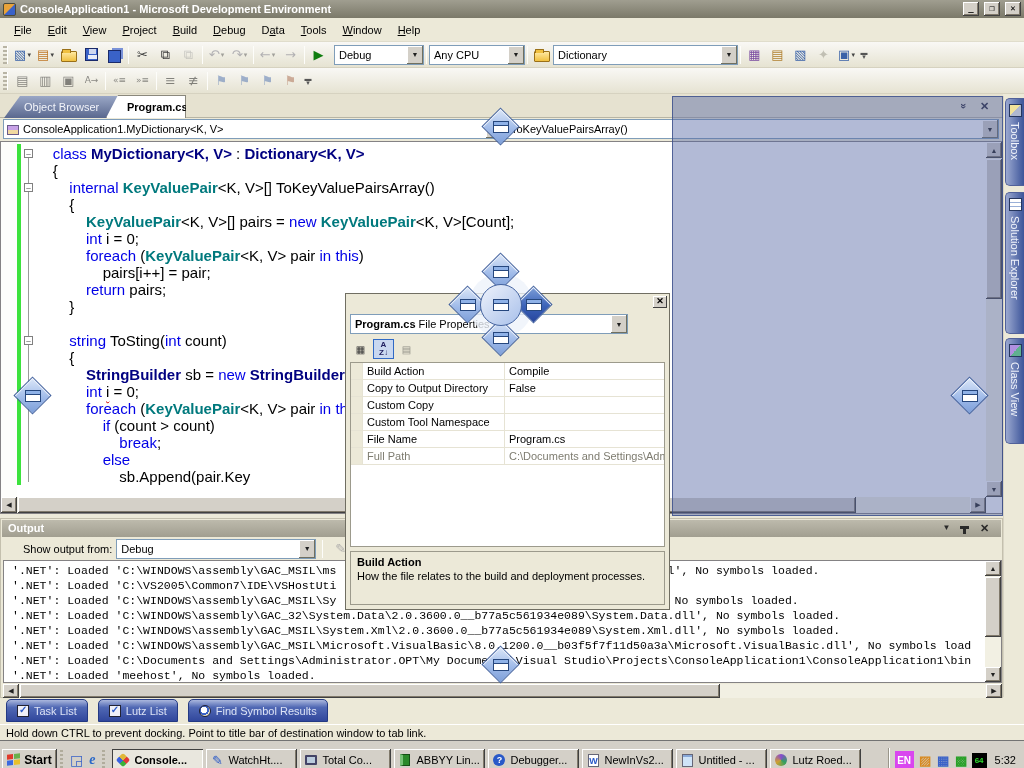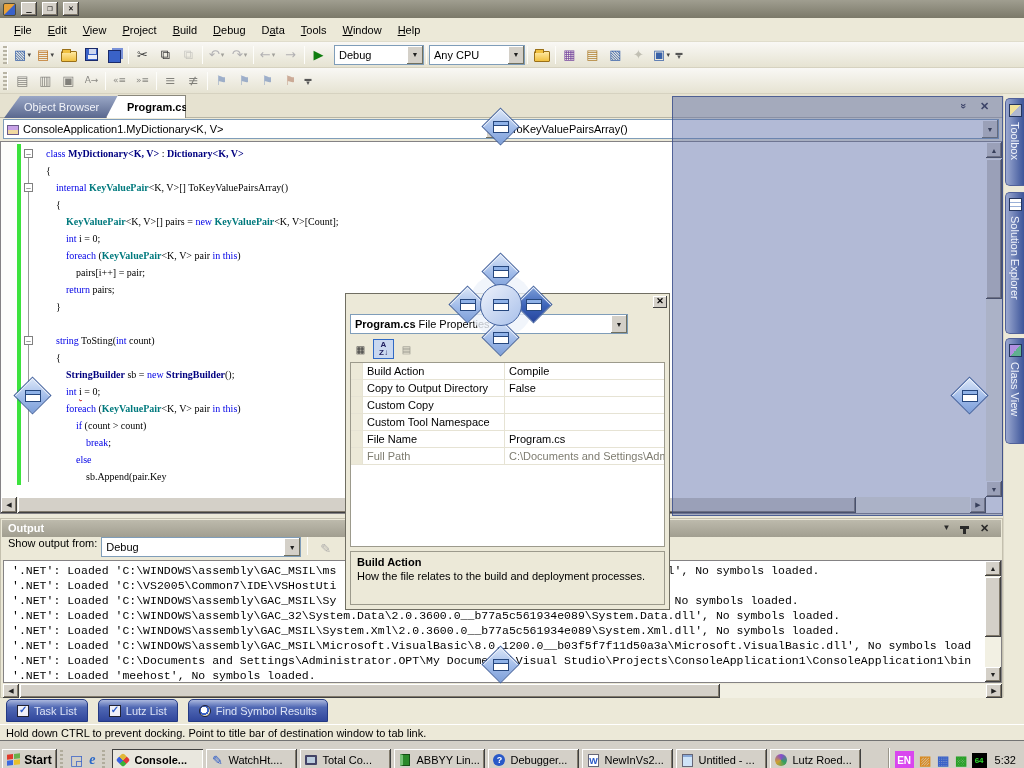--- a/index.html
+++ b/index.html
@@ -55,21 +55,21 @@
   #nav-members{position:absolute;left:506px;top:1px;width:493px}
   .ico-class{width:12px;height:10px;margin:5px 0 0 3px;background:linear-gradient(180deg,#c8a2e8 0 50%,#f0d8a0 50%);border:1px solid #6a5a8a}
 
   
   #editor{position:absolute;left:0;top:141px;width:1003px;height:373px;background:#fff;border:1px solid #848284}
   #ind-margin{position:absolute;left:0;top:0;width:16px;height:355px;background:#fdfdfb}
   #change-bar{position:absolute;left:16px;top:2px;width:4px;height:341px;background:#3ce23c}
   #fold-margin{position:absolute;left:21px;top:0;width:14px;height:355px;background:#fff}
   #fold-line{position:absolute;left:6px;top:10px;width:1px;height:330px;background:#9a9a9a}
   .fold{position:absolute;left:2px;width:9px;height:9px;background:#fff;border:1px solid #808080;font-size:8px;line-height:7px;text-align:center;color:#404040}
-  #code{position:absolute;left:35px;top:3px;font-family:Liberation Serif, serif;font-size:10px;line-height:17px;white-space:pre}
+  #code{position:absolute;left:35px;top:3px;font-family:Liberation Sans, sans-serif;font-size:15px;line-height:17px;white-space:pre}
   .cl{height:17px}
   .k{color:#0000e6}
   .n{color:#000080;font-weight:bold}
   .u{color:#00797d;font-weight:bold}
   .e{text-decoration:underline wavy #d00000;text-decoration-thickness:1px;text-underline-offset:2px}
   
   .sb-btn{position:absolute;background:#d4d0c8;box-shadow:inset -1px -1px 0 #404040,inset 1px 1px 0 #fff,inset -2px -2px 0 #80796b;
     display:flex;align-items:center;justify-content:center;font-size:7px;color:#202020}
   .sb-track{position:absolute;background:#f2f0e3}
   .sb-thumb{position:absolute;background:#d4d0c8;box-shadow:inset -1px -1px 0 #404040,inset 1px 1px 0 #fff,inset -2px -2px 0 #80796b}
@@ -84,21 +84,21 @@
   .vt-cv{background:linear-gradient(135deg,#b090e0 50%,#60b090 50%)}
 
   
   #output{position:absolute;left:0;top:518px;width:1003px;height:180px;background:#ece9d8;border:1px solid #c4c0ae}
   #ow-title{position:absolute;left:1px;top:1px;right:1px;height:17px;background:linear-gradient(180deg,#bdbaac,#a19e90);
     color:#fff;font-weight:bold;padding:2px 6px;font-size:11px}
   .ow-tbtn{position:absolute;top:2px;width:15px;height:14px;color:#2a2a2a;text-align:center;line-height:14px;font-weight:bold}
   #ow-menu{left:938px;font-size:8px}#ow-pin{left:956px}#ow-close{left:976px;font-size:11px}
   .pin-glyph{display:inline-block;width:3px;height:8px;background:#2a2a2a;position:relative;top:2px}
   .pin-glyph::before{content:"";position:absolute;left:-3px;top:0;width:9px;height:3px;background:#2a2a2a}
-  #ow-toolbar{position:absolute;left:1px;top:18px;right:1px;height:23px;display:flex;align-items:flex-start;padding-left:6px;gap:4px}
+  #ow-toolbar{position:absolute;left:1px;top:18px;right:1px;height:23px;display:flex;align-items:center;padding-left:21px;gap:4px}
   #ow-combo{width:200px}
   #ow-text{position:absolute;left:2px;top:41px;width:999px;height:123px;background:#fff;border:1px solid #848284;overflow:hidden}
   #out-lines{position:absolute;left:8px;top:2px;font-family:"Liberation Mono",monospace;font-size:11.5px;line-height:15px;white-space:pre}
   .ol{height:15px}
 
   
   #tooltabs{position:absolute;left:0;top:698px;width:1024px;height:26px;background:#ece9d8;display:flex;align-items:flex-start;gap:10px;padding:1px 0 0 6px}
   .wtab{height:23px;border-radius:5px 5px 0 0;background:linear-gradient(180deg,#aab7dd 0,#5068b4 35%,#31479c 100%);
     border:1px solid #243a84;color:#dde3f6;display:flex;align-items:center;gap:5px;padding:0 10px;font-size:11px;white-space:nowrap}
   .wt-ico{width:12px;height:12px;flex:none;border:1px solid #223;position:relative}
@@ -171,20 +171,21 @@
     background:linear-gradient(135deg,#eef2fb,#a8c0ea);border:1px solid #44639f}
   #dg-circle .dg-ico{left:12px;top:14px}
 </style>
 </head>
 <body>
 
 <div id="screen">
 
   <div id="titlebar">
     <div id="app-icon"></div>
+    <div id="title-text">ConsoleApplication1 - Microsoft Development Environment</div>
     <div class="cap-btn">_</div>
     <div class="cap-btn">❐</div>
     <div class="cap-btn">✕</div>
   </div>
 
   <div id="menubar">
     <div id="menu-items" style="display:flex">
         <div class="menu-item"><u>F</u>ile</div>
         <div class="menu-item"><u>E</u>dit</div>
         <div class="menu-item"><u>V</u>iew</div>
@@ -256,20 +257,24 @@
     </div>
     <div class="tb-sep"></div>
     <div class="combo" style="width:96px">
       <div class="cb-txt">Any CPU</div>
       <div class="cb-arrow">▼</div>
     </div>
     <div class="tb-sep"></div>
     <div class="tbi">
         <div class="ico-folder"></div>
       </div>
+    <div class="combo" style="width:185px">
+      <div class="cb-txt">Dictionary</div>
+      <div class="cb-arrow">▼</div>
+    </div>
     <div class="tb-sep"></div>
     <div id="tb1b-icons" style="display:flex;align-items:center">
         <div class="tbi">
           <span class="glyph" style="color: rgb(122, 74, 160);">▦</span>
         </div>
         <div class="tbi">
           <span class="glyph" style="color: rgb(176, 128, 48);">▤</span>
         </div>
         <div class="tbi">
           <span class="glyph" style="color: rgb(58, 98, 168);">▧</span>

